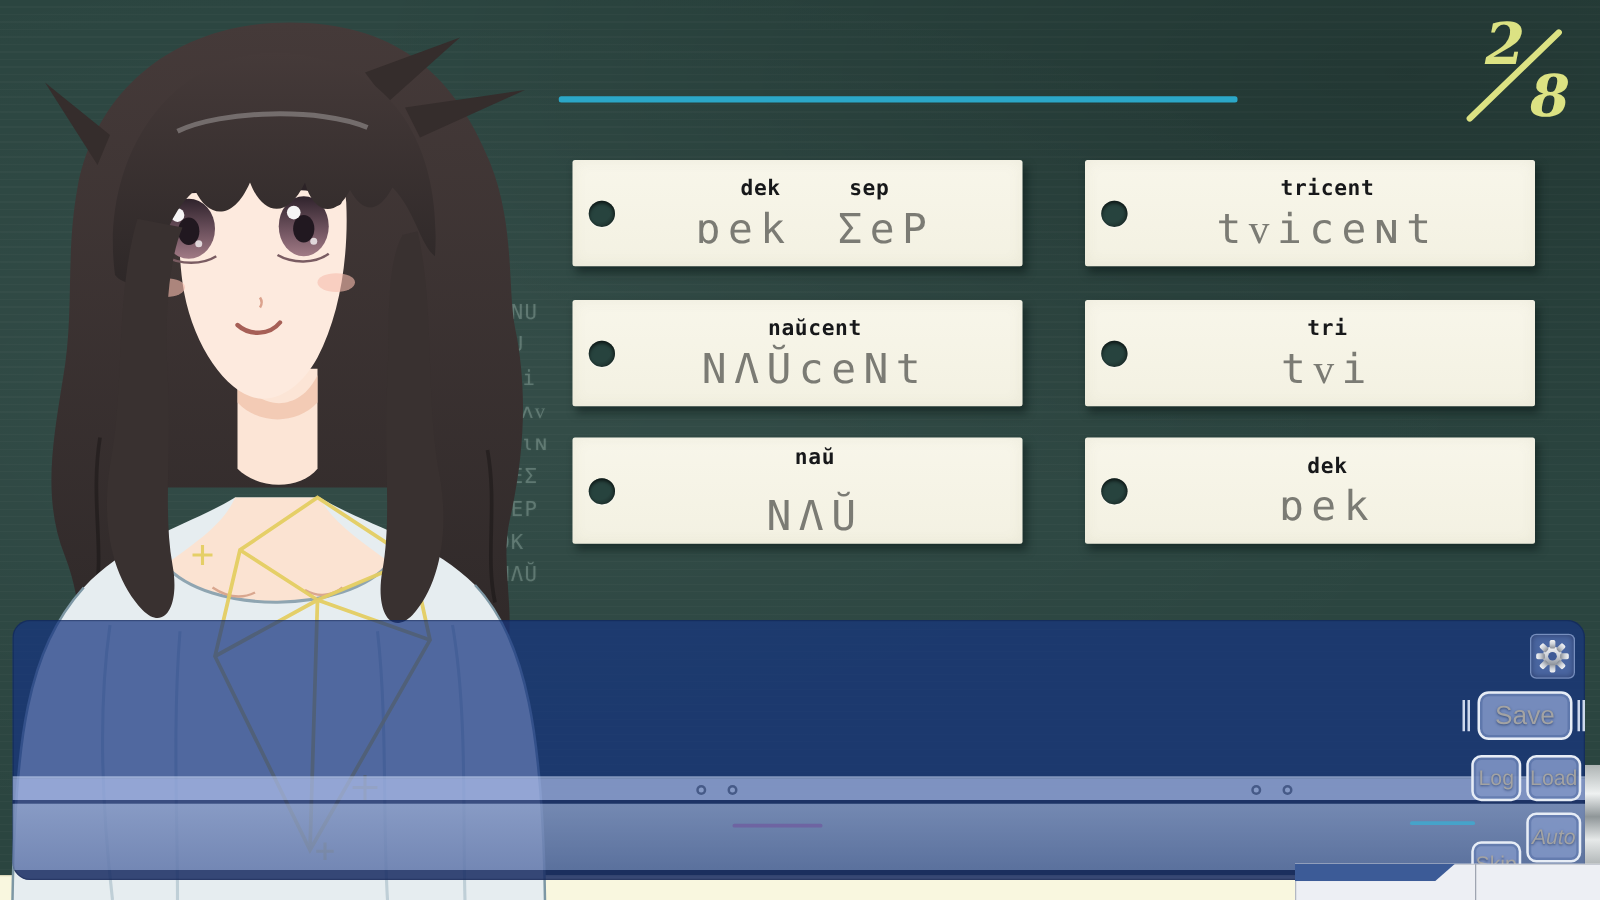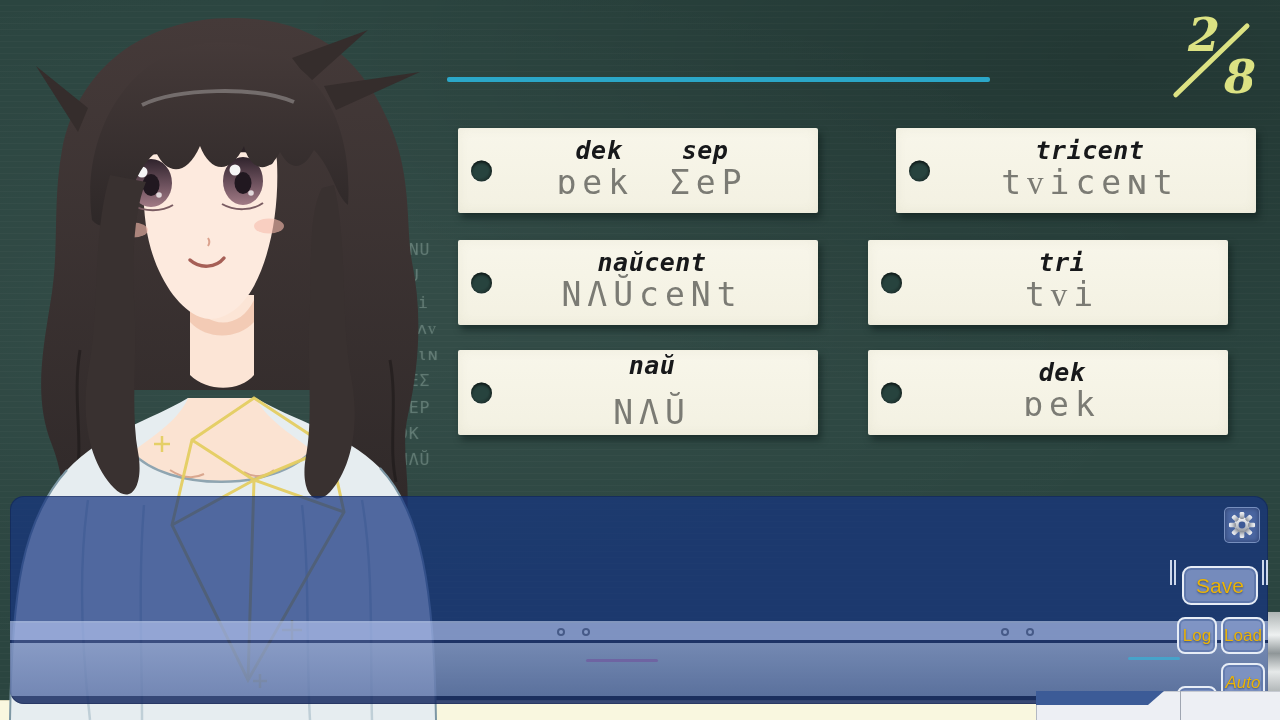--- a/index.html
+++ b/index.html
@@ -39,25 +39,25 @@
   
   .card{position:absolute;width:360px;height:85px;z-index:2;cursor:pointer;
     background:linear-gradient(180deg,#f8f6ea,#f3f1e2);
     border-radius:2px;box-shadow:3px 5px 7px rgba(8,22,20,.5), inset 0 0 12px rgba(120,110,80,.08);
     display:flex;flex-direction:column;align-items:center;justify-content:center;
     padding-left:28px;}
   .card .hole{position:absolute;left:13px;top:50%;transform:translateY(-50%);
     width:21px;height:21px;border-radius:50%;
     background:radial-gradient(circle at 40% 38%, #27433e 50%, #15201e 100%);
     box-shadow:inset 0 2px 3px rgba(0,0,0,.65), 0 1px 1px rgba(255,255,255,.45);}
-  .card .label{font-family:"DejaVu Sans Mono",monospace;font-weight:bold;font-size:25px;
-    color:#17181a;letter-spacing:.5px;word-spacing:44px;line-height:22px;font-style:italic;}
+  .card .label{font-family:"DejaVu Sans Mono",monospace;font-weight:bold;font-size:17px;
+    color:#17181a;letter-spacing:.5px;word-spacing:44px;line-height:22px;}
   .card .script{font-family:"DejaVu Sans Mono",monospace;font-size:33px;color:#7b7b74;
     letter-spacing:6px;word-spacing:10px;line-height:36px;margin-top:3px;}
-  .pos0{left:458px;top:128px;} .pos1{left:868px;top:128px;margin-left:28px;}
+  .pos0{left:458px;top:128px;} .pos1{left:868px;top:128px;}
   .pos2{left:458px;top:240px;} .pos3{left:868px;top:240px;}
   .pos4{left:458px;top:350px;gap:15px;} .pos5{left:868px;top:350px;}
 
   
   .chara{position:absolute;left:-8px;top:0;z-index:3;}
 
   
   .panel{position:absolute;left:10px;top:496px;width:1258px;height:208px;z-index:4;
     background:rgba(22,52,128,.72);border-radius:14px;overflow:hidden;
     box-shadow:inset 0 0 0 1px rgba(10,24,60,.35);}
@@ -72,23 +72,23 @@
   .s1{left:547px;} .s2{left:572px;} .s3{left:991px;} .s4{left:1016px;}
   .deco-purple{position:absolute;left:576px;top:163px;width:72px;height:3px;background:#6f5fa0;opacity:.85;border-radius:2px;}
   .deco-cyan  {position:absolute;left:1118px;top:161px;width:52px;height:3px;background:#3fa9cf;opacity:.85;border-radius:2px;}
 
   
   .gear-btn{position:absolute;left:1224px;top:507px;width:36px;height:36px;z-index:6;
     background:#4a66a1;border:1px solid rgba(150,170,210,.6);border-radius:5px;
     display:flex;align-items:center;justify-content:center;cursor:pointer;
     box-shadow:inset 0 0 5px rgba(0,0,25,.4);}
   .btn{position:absolute;z-index:6;display:flex;align-items:center;justify-content:center;
-    color:#eab308;cursor:pointer;text-shadow:0 1px 2px rgba(20,40,80,.65);
+    color:#a3a3a3;cursor:pointer;text-shadow:0 1px 2px rgba(20,40,80,.65);
     background:rgba(127,149,196,.9);border:2px solid #e7edf6;border-radius:8px;
-    box-shadow:inset 0 0 0 2px rgba(45,75,135,.3);margin-top:13px;}
+    box-shadow:inset 0 0 0 2px rgba(45,75,135,.3);}
   .save-btn{left:1182px;top:553px;width:76px;height:39px;font-size:21px;border-radius:9px;}
   .log-btn {left:1177px;top:604px;width:40px;height:37px;font-size:17px;}
   .load-btn{left:1221px;top:604px;width:44px;height:37px;font-size:17px;}
   .skip-btn{left:1177px;top:673px;width:40px;height:38px;font-size:17px;}
   .auto-btn{left:1221px;top:650px;width:44px;height:40px;font-size:17px;font-style:italic;}
   .tick{position:absolute;z-index:6;width:2px;height:25px;background:#cdd8ec;box-shadow:4px 0 0 #cdd8ec;}
   .tick-l{left:1170px;top:560px;} .tick-r{left:1262px;top:560px;}
 
   
   .desk-cream{position:absolute;left:0;top:700px;width:1040px;height:20px;z-index:1;

